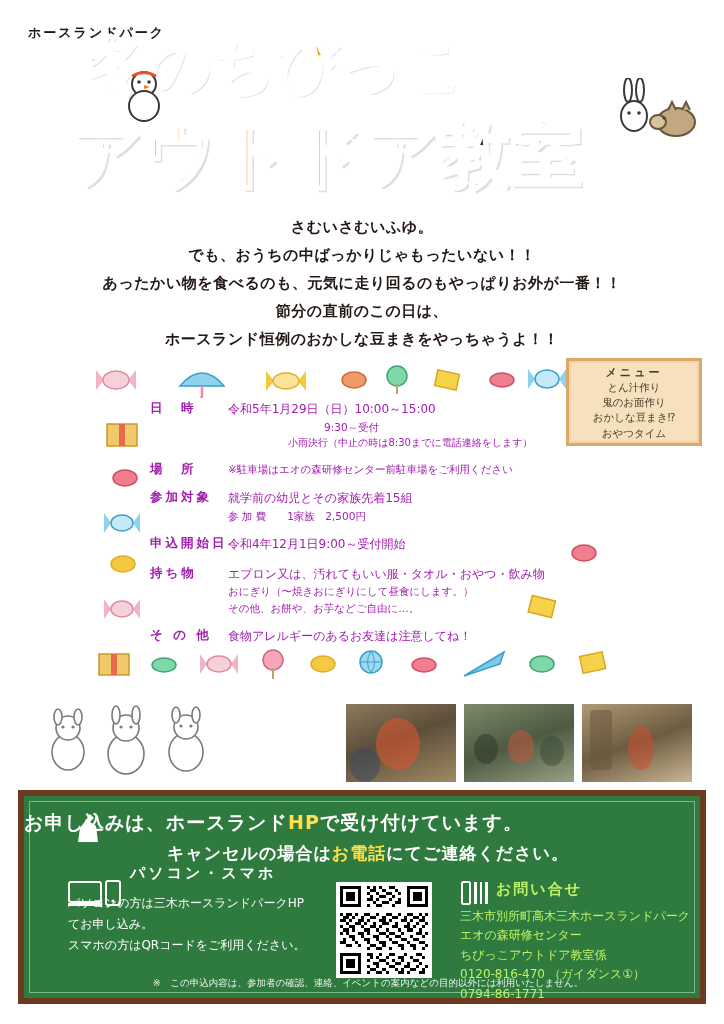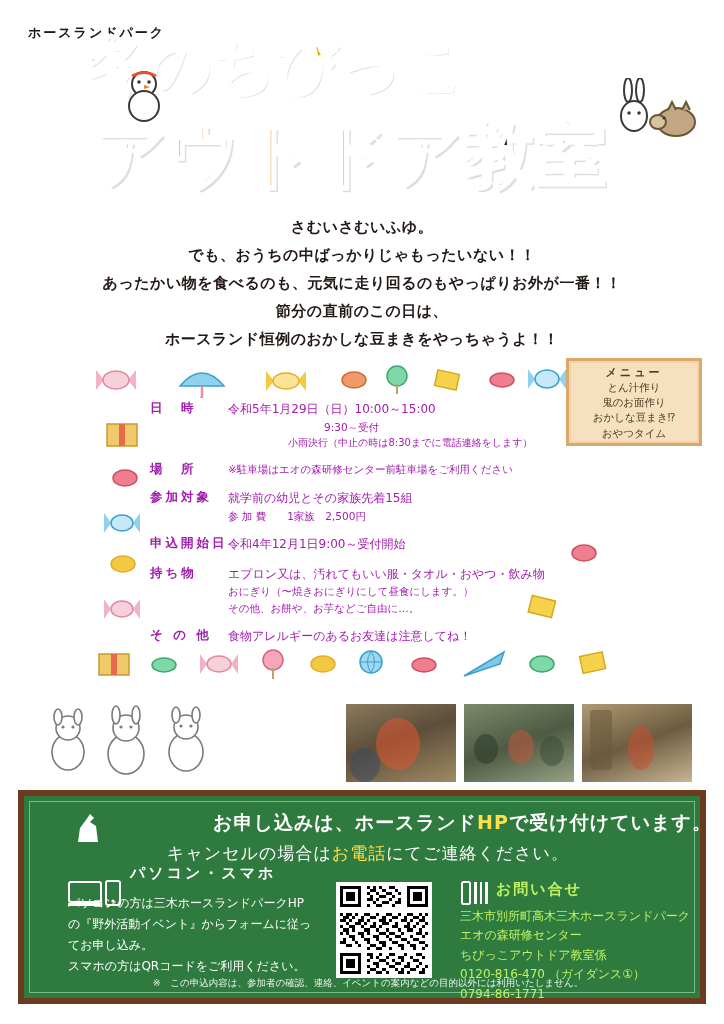--- a/index.html
+++ b/index.html
@@ -26,21 +26,21 @@
     text-shadow:2px 2px 0 rgba(0,0,0,.12);
   }
   .t1-1{color:#2b2b2b;}
   .t1-2{color:#f6a01a;}
   .t1-3{color:#e8512a;}
   .t1-4{color:#e8a900;}
   .t1-5{color:#2aa84a;}
   .t1-7{color:#1b9ad6;}
 
   .title-line2{
-    position:absolute;left:94px;top:118px;width:600px;
+    position:absolute;left:70px;top:118px;width:600px;
   }
   .t2-char{
     display:inline-block;font-size:72px;font-weight:bold;line-height:1;
     -webkit-text-stroke:3px #fff;
     text-shadow:3px 3px 0 rgba(0,0,0,.13);
   }
   .t2-o{color:#f28a1a;}
   .t2-k{color:#2b2b2b;}
 
   
@@ -88,27 +88,27 @@
   .photo.p3{left:236px;background:linear-gradient(160deg,#b09a74 0%,#6d5c42 50%,#c9b592 100%);}
   .photo .blob{position:absolute;border-radius:50%;opacity:.55;}
 
   
   .footer{
     position:absolute;left:18px;top:790px;width:688px;height:214px;
     background:#2f7a3e;border:6px solid #6b3b20;box-sizing:border-box;
   }
   .footer-inner{position:absolute;inset:5px;border:1px solid #7bb98a;}
   .f-head1{
-    position:absolute;left:0;top:14px;width:688px;text-align:right;
+    position:absolute;left:0;top:14px;width:688px;text-align:left;
     font-size:19px;font-weight:bold;color:#ffffff;letter-spacing:1px;
   }
   .f-head1 .hl{color:#ffe04a;}
   .f-head2{
     position:absolute;left:0;top:46px;width:688px;text-align:center;
-    font-size:17px;font-weight:normal;color:#ffffff;letter-spacing:1px;
+    font-size:17px;font-weight:bold;color:#ffffff;letter-spacing:1px;
   }
   .f-head2 .hl{color:#ffe04a;}
   .horse-badge{
     position:absolute;left:42px;top:12px;width:48px;height:40px;
   }
   .f-col-left{
     position:absolute;left:44px;top:68px;width:290px;color:#fff;
   }
   .f-col-left .ttl{font-size:15px;font-weight:bold;letter-spacing:3px;margin-left:62px;}
   .f-col-left .body{font-size:12px;line-height:1.75;margin-top:10px;}
@@ -394,21 +394,20 @@
     <svg class="pc-icon" style="left:44px;top:84px;" width="56" height="26" viewBox="0 0 56 26">
       <rect x="1" y="2" width="32" height="20" rx="2" fill="none" stroke="#fff" stroke-width="2"></rect>
       <rect x="0" y="23" width="34" height="3" fill="#fff"></rect>
       <rect x="38" y="1" width="14" height="24" rx="2" fill="none" stroke="#fff" stroke-width="2"></rect>
       <circle cx="45" cy="21" r="1.6" fill="#fff"></circle>
     </svg>
     <div class="f-col-left">
       <div class="ttl">パソコン・スマホ</div>
       <div class="body">
         <div>パソコンの方は三木ホースランドパークHP</div>
-        <div>の『野外活動イベント』からフォームに従っ</div>
         <div>てお申し込み。</div>
         <div>スマホの方はQRコードをご利用ください。</div>
       </div>
     </div>
 
     <div class="qr">
       <svg width="88" height="88" viewBox="0 0 29 29" shape-rendering="crispEdges">
         <rect width="29" height="29" fill="#fff"></rect>
         <g fill="#000">
           <rect x="0" y="0" width="7" height="7"></rect>

